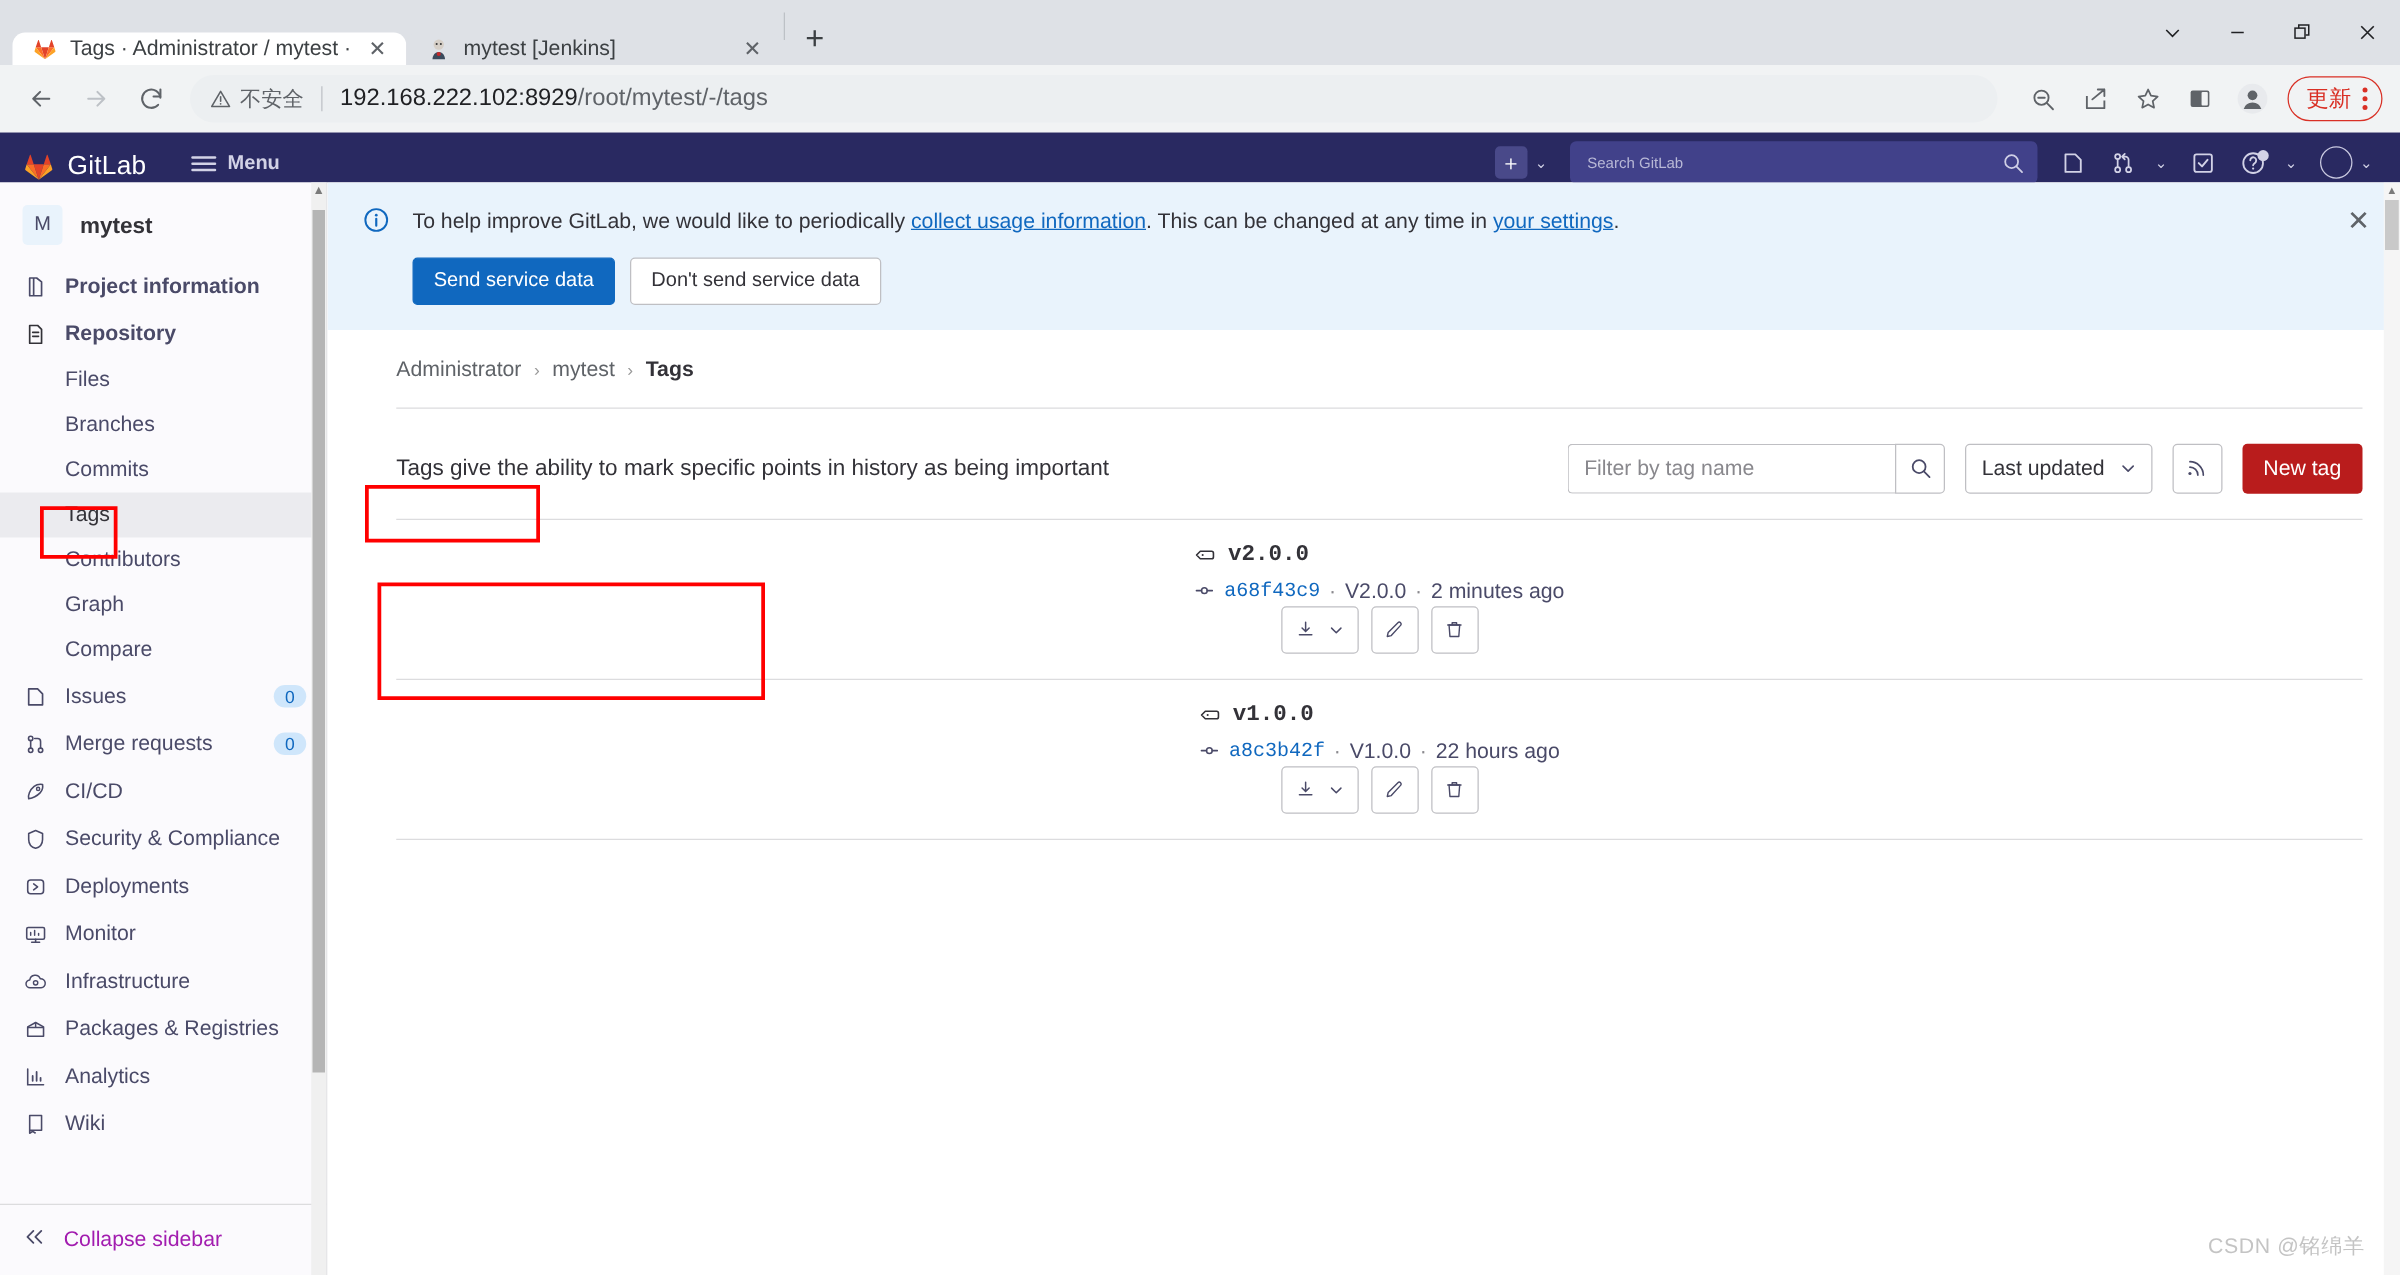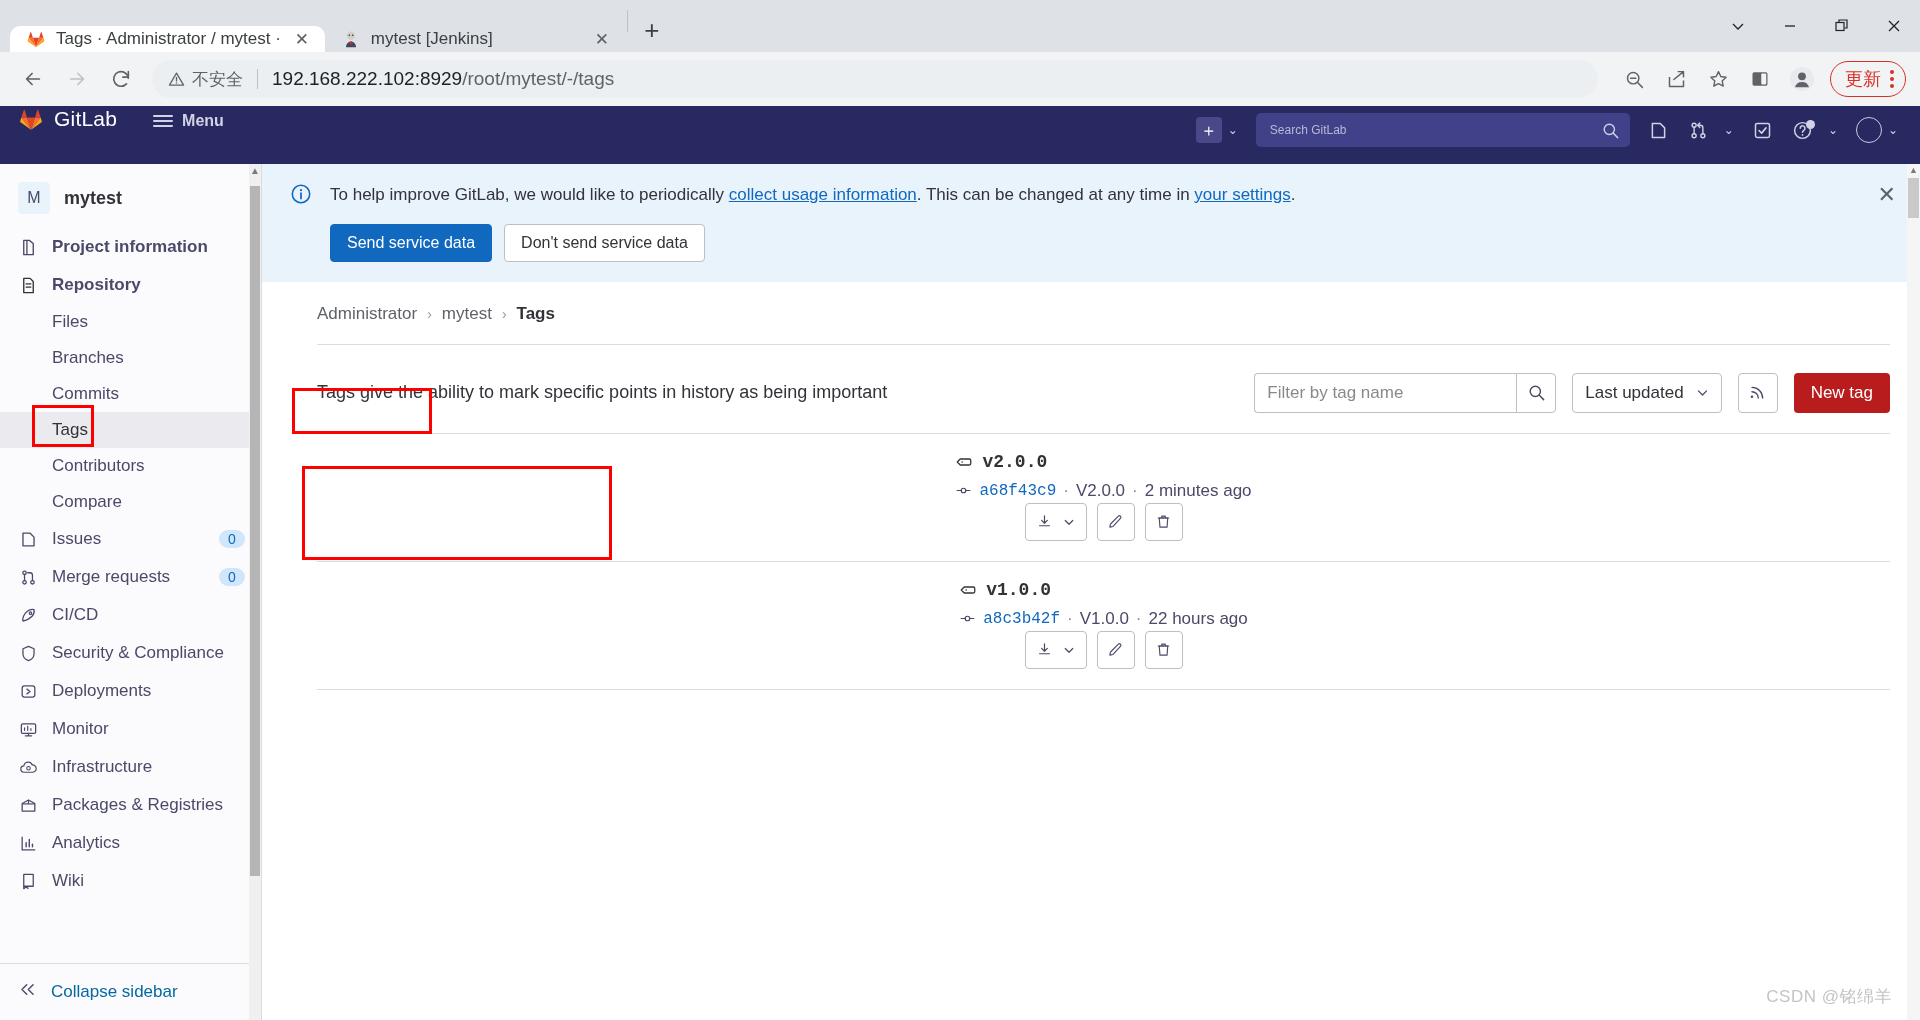--- a/index.html
+++ b/index.html
@@ -105,24 +105,24 @@
     border: 1.5px solid #d93025; border-radius: 20px;
     height: 36px; padding: 0 6px 0 14px;
     color: #d93025; font-size: 18px; margin-left: 6px;
   }
   .kebab { display:flex; flex-direction:column; gap:3px; align-items:center; padding: 0 5px;}
   .kebab i { width:4px; height:4px; border-radius:50%; background:#d93025; display:block;}
 
   
   .gl-app { height: 914px; display: flex; flex-direction: column; background:#fff; }
   .gl-navbar {
-    height: 58px;
+    height: 40px;
     background: #292961;
     display: flex;
-    align-items: flex-start;
+    align-items: flex-end;
     padding: 0 12px 0 18px;
     flex: none;
     position: relative;
   }
   .gl-brand { display:flex; align-items:center; gap:10px; }
   .gl-logo { width: 26px; height: 26px; display:block; }
   .gl-brandname { color:#fff; font-size:21px; letter-spacing:.2px; }
   .gl-menu {
     display:flex; align-items:center; gap:9px;
     margin-left: 28px; color:#d2d2e6; font-size:16px; font-weight:bold;
@@ -193,21 +193,21 @@
     padding: 8px 16px 8px 52px;
     color:#4a4a68; font-size:17px;
   }
   .sb-sub.active { background:#ebebef; color:#333238; }
   .sb-badge {
     margin-left:auto; background:#cfe6fb; color:#1068bf;
     border-radius:10px; font-size:14px; padding:1px 9px; min-width:26px; text-align:center;
   }
   .sb-collapse {
     display:flex;align-items:center;gap:14px;
-    padding: 16px 16px 16px 18px; color:#0369a1; font-size:17px;
+    padding: 16px 16px 16px 18px; color:#a21caf; font-size:17px;
     border-top:1px solid #dcdcde;
   }
   .sb-scrollbar-track{
     position:absolute; right:0; top:0; width:12px; height:100%; background:#f0f0f0;
   }
   .sb-scrollbar-thumb{
     position:absolute; right:1px; top:22px; width:10px; height:690px;
     background:#b5b5b5; border-radius:0;
   }
   .sb-scroll-up {
@@ -551,20 +551,23 @@
         <div class="sb-sub">
             <span>Commits</span>
           </div>
         <div class="sb-sub active">
             <span>Tags</span>
           </div>
         <div class="sb-sub">
             <span>Contributors</span>
           </div>
         <div class="sb-sub">
+            <span>Graph</span>
+          </div>
+        <div class="sb-sub">
             <span>Compare</span>
           </div>
 
         <div class="sb-item top">
           <span class="sb-ic">
             <svg width="19" height="19" viewBox="0 0 24 24">
                 <path d="M5 4h9l5 5v11H5z" fill="none" stroke="#4a4a68" stroke-width="1.7" stroke-linejoin="round"></path>
               </svg>
           </span>
           <span>Issues</span>

